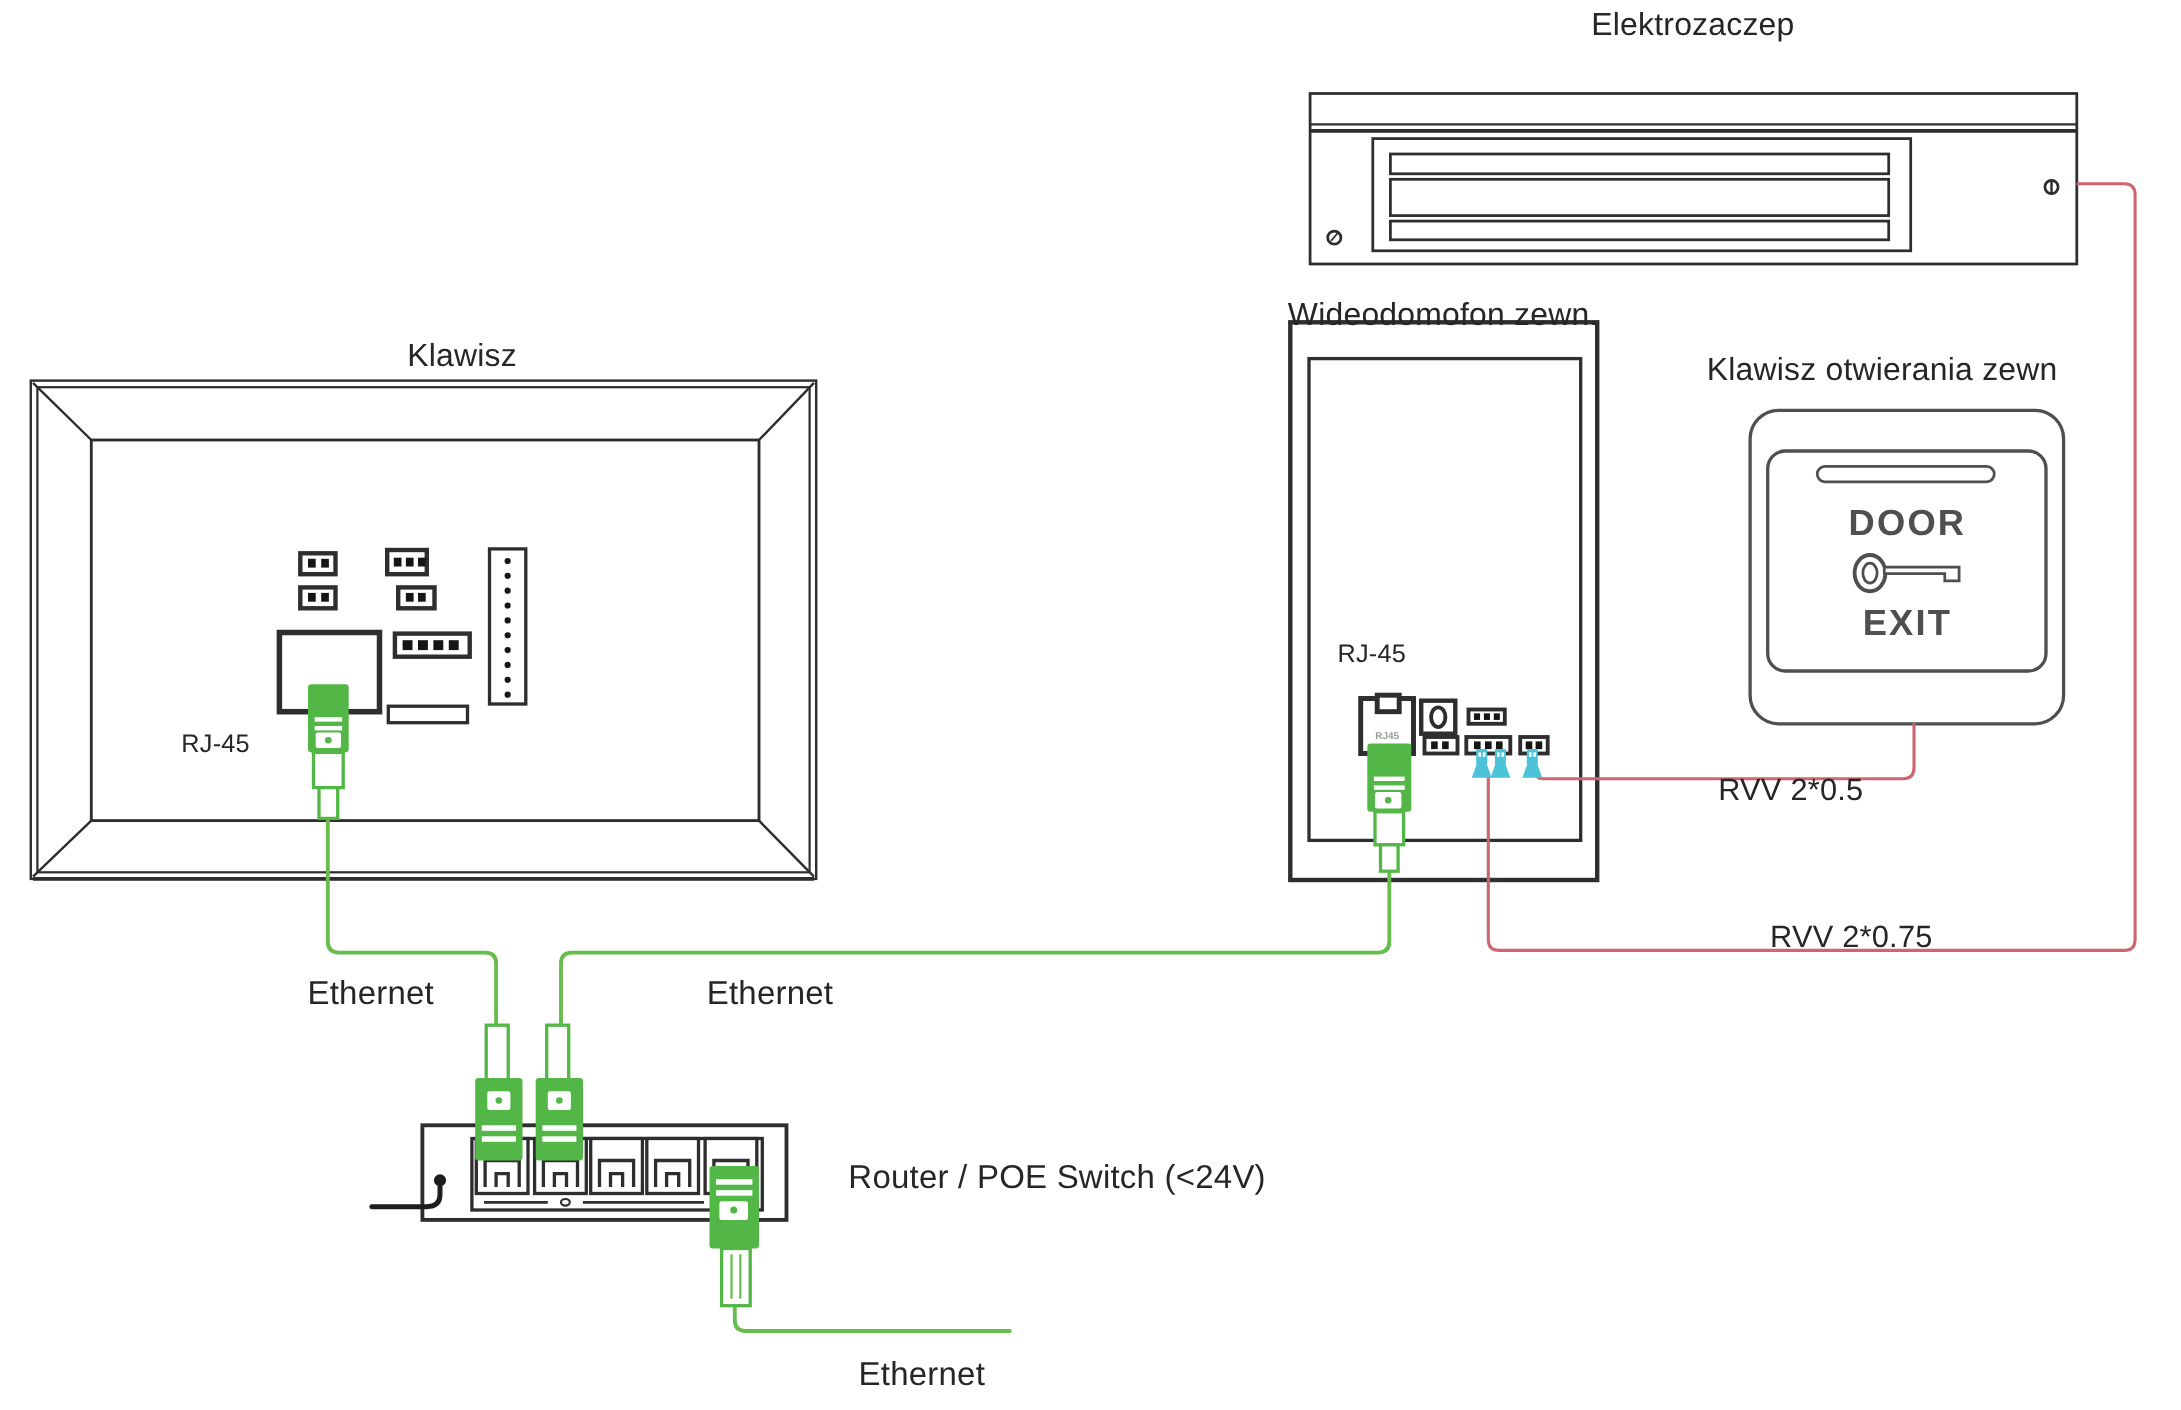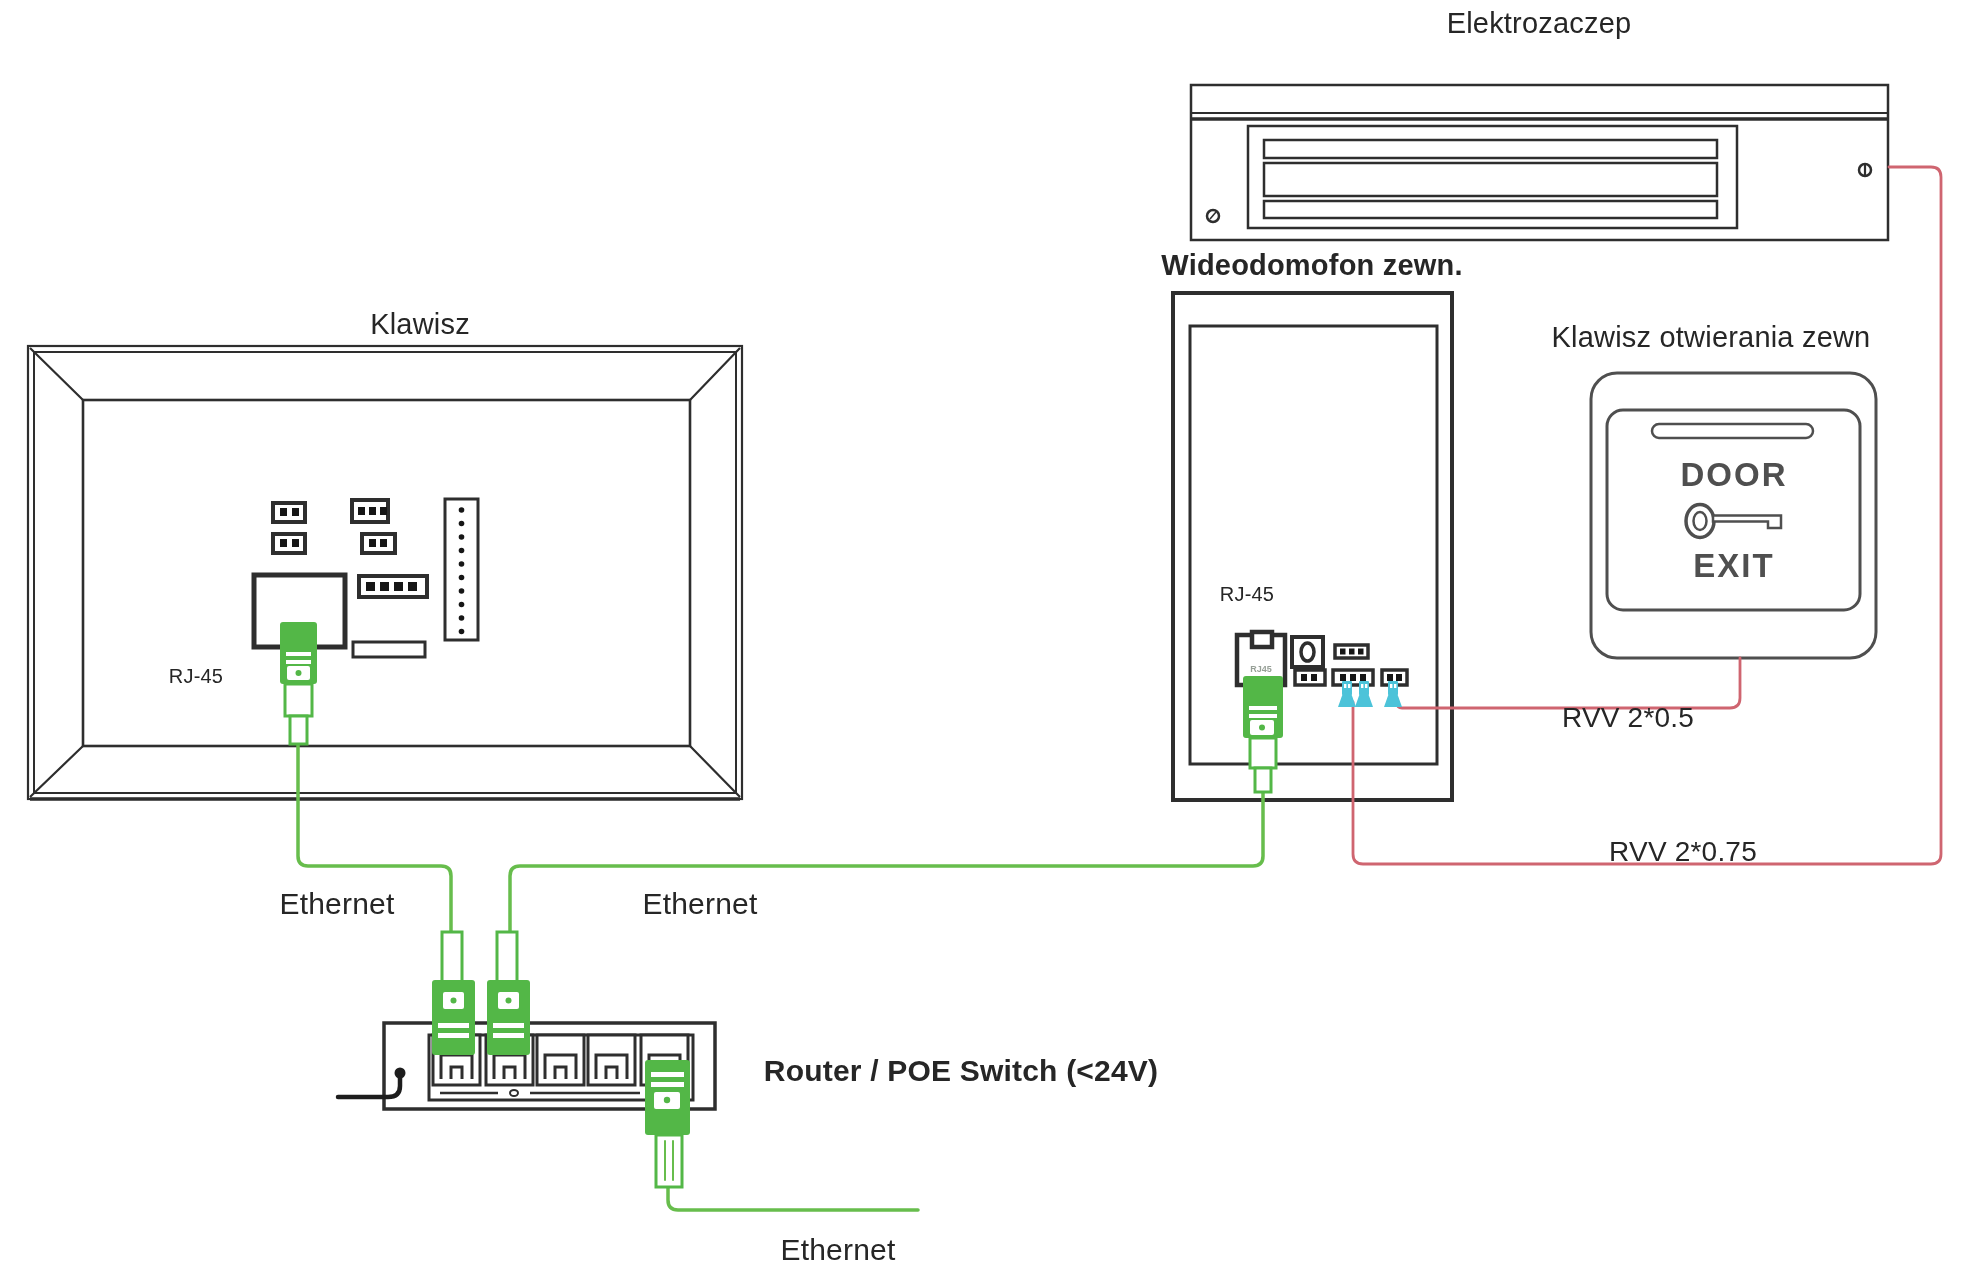--- a/index.html
+++ b/index.html
@@ -29,21 +29,21 @@
   .cfill{fill:var(--cyan);stroke:none;}
   .gry{stroke:var(--plate-gray);fill:none;}
   .gryw{stroke:var(--plate-gray);fill:#ffffff;}
   .blk{stroke:#1d1d1d;fill:none;stroke-linecap:round;}
   .socket-text{fill:#97a097;font-family:"Liberation Sans",sans-serif;font-weight:bold;}
   .lbl{
     position:absolute;transform:translate(-50%,-50%);white-space:nowrap;
     font-size:29px;color:var(--text);letter-spacing:.2px;
   }
   .lbl.small{font-size:28px;}
-  .lbl.port{font-size:20px;}
+  .lbl.port{font-size:23px;}
   .lbl.eth{font-size:30px;margin-left:15px;}
   .lbl.router{font-size:30px;}
   .lbl.plate{font-size:33px;font-weight:600;color:var(--plate-gray);letter-spacing:2px;}
 </style>
 </head>
 <body>
 
 <div class="canvas">
 
   <svg class="layer" viewBox="0 0 1983 1282">
@@ -225,31 +225,31 @@
       <line x1="673" y1="1141" x2="673" y2="1180" class="gline" stroke-width="2"></line>
     </g>
 
     <use href="#cyan-plug" x="1338" y="681"></use>
     <use href="#cyan-plug" x="1355" y="681"></use>
     <use href="#cyan-plug" x="1384" y="681"></use>
   </svg>
 
   <div class="lbl" style="left:420px;top:324px;">Klawisz</div>
   <div class="lbl" style="left:1539px;top:23px;">Elektrozaczep</div>
-  <div class="lbl" style="left:1312px;top:265px;font-weight:bold;">Wideodomofon zewn.</div>
+  <div class="lbl" style="left:1312px;top:287px;">Wideodomofon zewn.</div>
   <div class="lbl" style="left:1711px;top:337px;">Klawisz otwierania zewn</div>
 
   <div class="lbl port" style="left:196px;top:676px;">RJ-45</div>
   <div class="lbl port" style="left:1247px;top:594px;">RJ-45</div>
 
   <div class="lbl eth" style="left:322px;top:904px;">Ethernet</div>
   <div class="lbl eth" style="left:685px;top:904px;">Ethernet</div>
   <div class="lbl eth" style="left:823px;top:1250px;">Ethernet</div>
 
-  <div class="lbl router" style="left:961px;top:1071px;font-weight:bold;">Router / POE Switch (&lt;24V)</div>
+  <div class="lbl router" style="left:961px;top:1071px;">Router / POE Switch (&lt;24V)</div>
 
   <div class="lbl small" style="left:1596px;top:718px;margin-left:32px;">RVV 2*0.5</div>
   <div class="lbl small" style="left:1683px;top:852px;">RVV 2*0.75</div>
 
   <div class="lbl plate" style="left:1734px;top:475px;">DOOR</div>
   <div class="lbl plate" style="left:1734px;top:566px;">EXIT</div>
 
 </div>
 
 </body></html>

